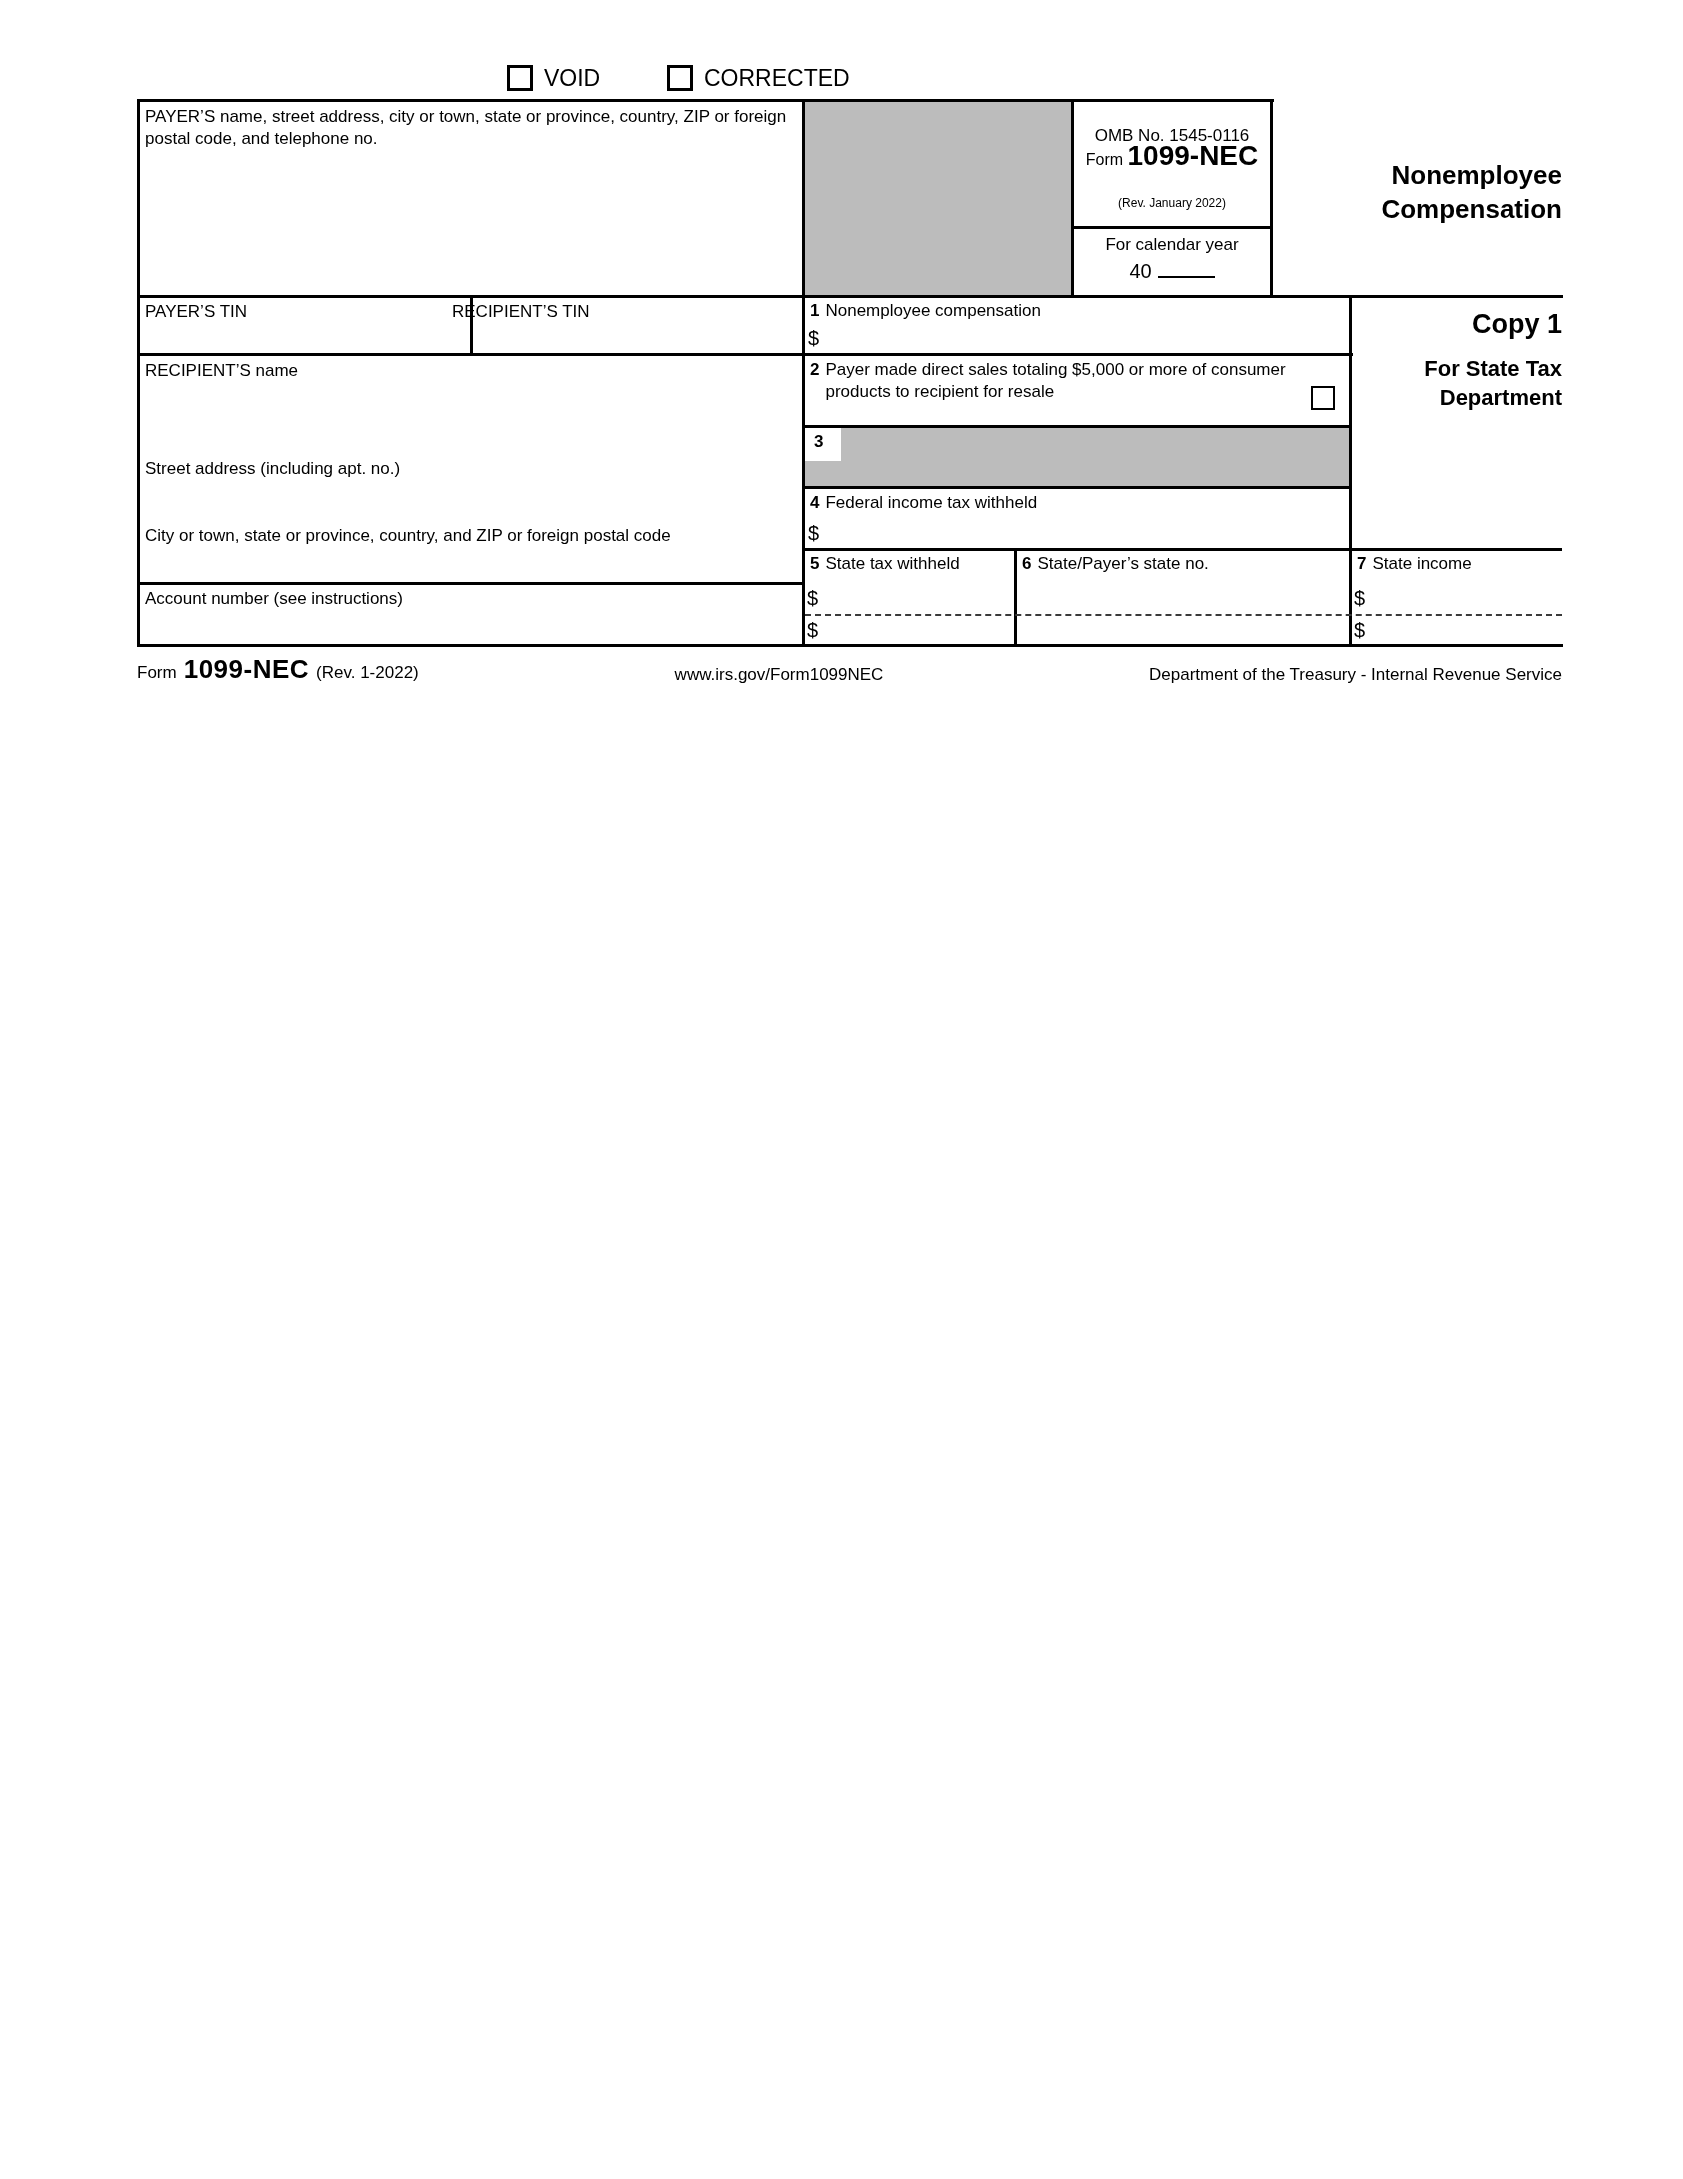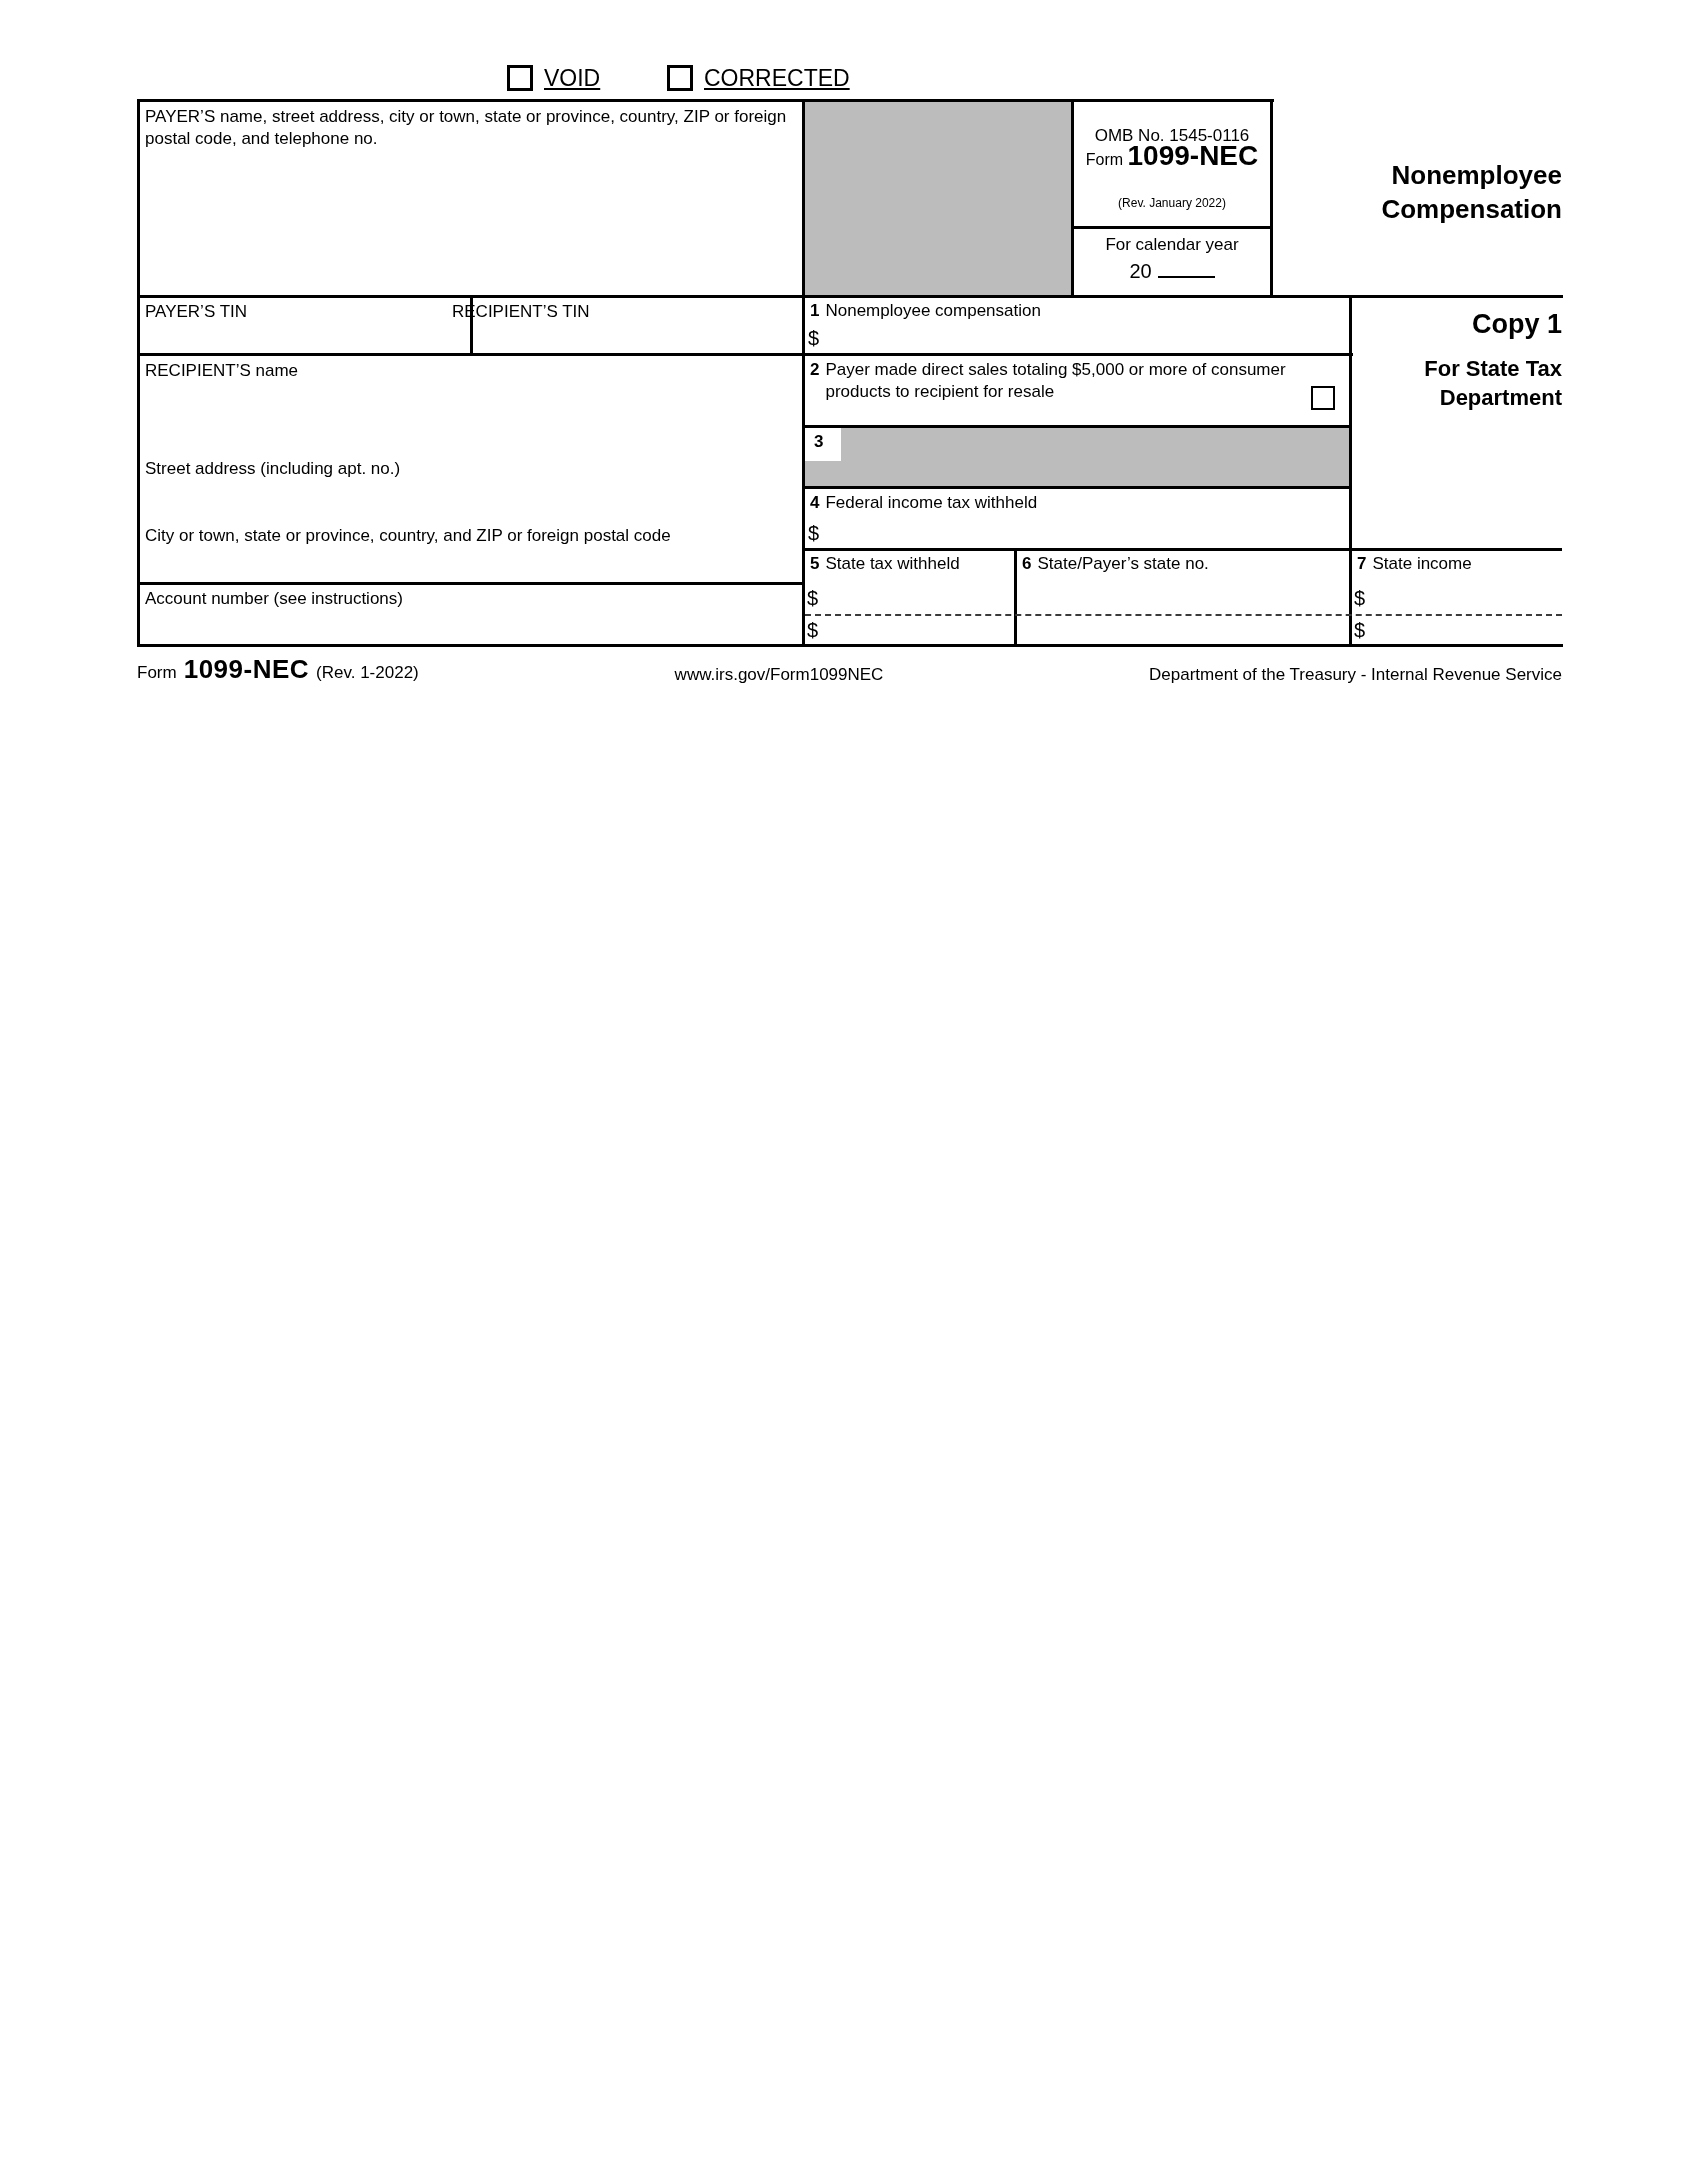--- a/index.html
+++ b/index.html
@@ -12,21 +12,21 @@
   .dashed { position:absolute; height:0; border-top:2px dashed #3a3a3a; }
   .grayfill { position:absolute; background:#bcbcbc; }
 
   .lbl { position:absolute; font-size:17px; line-height:22px; display:flex; gap:6px; align-items:flex-start; }
   .lbl .num { font-weight:bold; flex:0 0 auto; }
   .plain { position:absolute; font-size:17px; line-height:22px; }
   .dollar { position:absolute; font-size:20px; line-height:20px; }
 
   .checkbox { position:absolute; background:#fff; border:3px solid #000; }
   .checkbox.thin { border-width:2px; }
-  .cblabel { position:absolute; font-size:23px; line-height:26px;text-decoration:underline; }
+  .cblabel { position:absolute; font-size:23px; line-height:26px; }
 
   .ombline { position:absolute; left:1074px; width:196px; text-align:center; }
   .rightcol { position:absolute; left:1354px; width:208px; text-align:right; }
 
   .field { position:absolute; }
 
   .title { font-weight:bold; font-size:26px; line-height:34px; }
   .copy1 { font-weight:bold; font-size:27px; line-height:30px; }
   .copyfor { font-weight:bold; font-size:22px; line-height:29px; }
 
@@ -77,21 +77,21 @@
   <div class="field" style="left:140px;top:153px;width:658px;height:139px;"></div>
 
   <div class="ombline" style="top:126px;font-size:17px;">OMB No. 1545-0116</div>
   <div class="ombline" style="top:140px;">
     <span style="font-size:16px;">Form</span>
     <span style="font-size:28px;font-weight:bold;">1099-NEC</span>
   </div>
   <div class="ombline" style="top:196px;font-size:12px;">(Rev. January 2022)</div>
   <div class="ombline" style="top:235px;font-size:17px;">For calendar year</div>
   <div class="ombline" style="top:258px;font-size:20px;">
-    <span>20</span><span class="blankline"></span>
+    <span>40</span><span class="blankline"></span>
   </div>
 
   <div class="rightcol title" style="top:158px;">
     <div>Nonemployee</div>
     <div>Compensation</div>
   </div>
   <div class="rightcol copy1" style="top:309px;">Copy 1</div>
   <div class="rightcol copyfor" style="top:354px;">
     <div>For State Tax</div>
     <div>Department</div>

